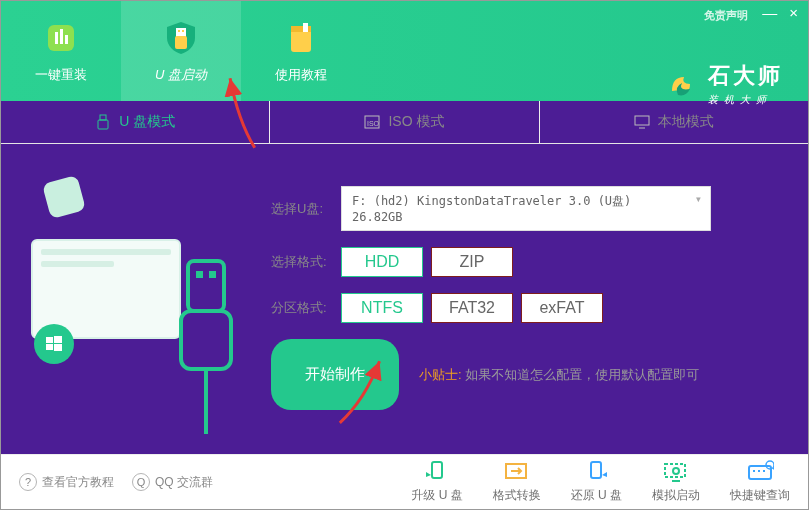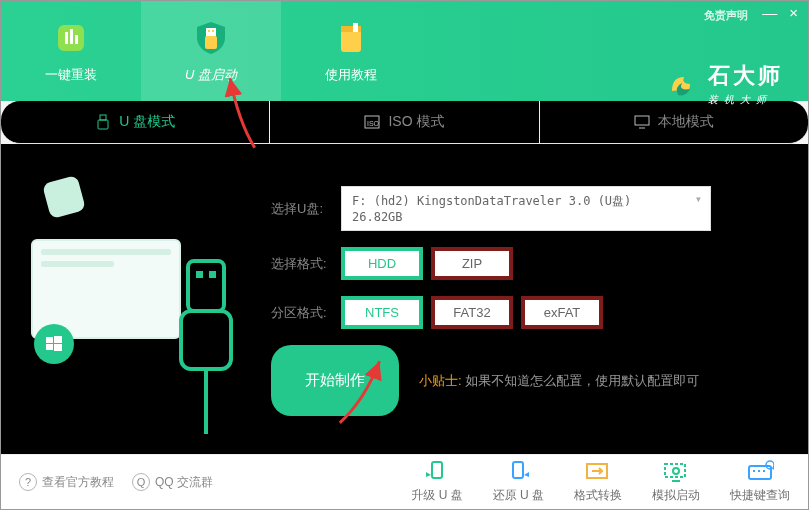--- a/index.html
+++ b/index.html
@@ -1,55 +1,55 @@
 <!DOCTYPE html>
 <html><head>
   <meta charset="utf-8">
   <style>
     * { margin: 0; padding: 0; box-sizing: border-box; }
     body { font-family: "Microsoft YaHei", Arial, sans-serif; font-size: 13px; background: #f5f5f5; width: 809px; height: 510px; overflow: hidden; border: 1px solid #999; position: relative; }
     
     
     .header { height: 100px; background: linear-gradient(90deg, #2bd192, #24c88d); display: flex; align-items: stretch; position: relative; }
-    .nav-item { width: 140px; display: flex; flex-direction: column; align-items: center; justify-content: center; color: #fff; cursor: pointer; gap: 8px; }
+    .nav-item { width: 120px; display: flex; flex-direction: column; align-items: center; justify-content: center; color: #fff; cursor: pointer; gap: 8px; }
     .nav-item.active { background: rgba(255,255,255,0.15); font-style: italic; }
     .nav-icon { width: 40px; height: 40px; display: flex; align-items: center; justify-content: center; }
     .disclaimer-link { position: absolute; right: 60px; top: 7px; color: #d6f6e9; font-size: 11px; cursor: pointer; font-weight: bold; }
     .window-controls { position: absolute; right: 10px; top: 5px; display: flex; gap: 12px; color: #fff; }
     .window-controls span { cursor: pointer; font-size: 15px; line-height: 14px; }
     .brand { position: absolute; right: 25px; top: 32px; text-align: left; display: flex; align-items: center; gap: 10px; margin-top: 28px; }
     .brand-logo { width: 34px; height: 34px; }
     .brand-text { color: #fff; }
     .brand-title { font-size: 22px; font-weight: bold; letter-spacing: 3px; }
     .brand-sub { font-size: 10px; letter-spacing: 6px; margin-top: 2px; font-style: italic; }
     
     
-    .mode-tabs { display: flex; background: #000000; border-bottom: 1px solid #e5e5e5; border-radius: 19px; }
+    .mode-tabs { display: flex; background: #4c1d95; border-bottom: 1px solid #e5e5e5; }
     .mode-tab { flex: 1; text-align: center; padding: 12px 0; font-size: 14px; color: #888; display: flex; align-items: center; justify-content: center; gap: 8px; cursor: pointer; border-right: 1px solid #eee; }
     .mode-tab:last-child{border-right:none;}
     .mode-tab.active { color: #24c88d; }
     .mode-tab-icon { width: 16px; height: 16px; display: inline-flex; }
     
     
-    .main { background: #000000; height: 310px; position: relative; padding: 30px 30px 0 30px; display: flex; }
+    .main { background: #4c1d95; height: 310px; position: relative; padding: 30px 30px 0 30px; display: flex; }
     .illustration { width: 220px; position: relative; }
     .illus-tag { position: absolute; width: 36px; height: 36px; background: #c9efdf; border-radius: 8px; transform: rotate(-15deg); top: 5px; left: 15px; }
     .illus-monitor { position: absolute; left: 0; top: 65px; width: 150px; height: 100px; border: 2px solid #d9f1e8; border-radius: 6px; background: #f3fbf8; }
     .illus-monitor::before{content:"";position:absolute;top:8px;left:8px;right:8px;height:6px;background:#d6efe4;border-radius:2px;}
     .illus-monitor::after{content:"";position:absolute;top:20px;left:8px;width:50%;height:6px;background:#d6efe4;border-radius:2px;}
     .illus-win { position: absolute; width: 40px; height: 40px; background: #24c88d; border-radius: 50%; left: 3px; top: 150px; display: flex; align-items: center; justify-content: center; color: #fff; }
     .illus-usb { position: absolute; left: 140px; top: 85px; }
     
     .form { flex: 1; padding-left: 20px; padding-top: 12px; }
     .form-row { display: flex; align-items: center; margin-bottom: 16px; }
     .form-label { width: 70px; color: #888; font-size: 13px; }
     .select { flex: 1; max-width: 370px; border: 1px solid #ddd; padding: 6px 24px 6px 10px; font-size: 12px; color: #666; position: relative; font-family: monospace; background:#fff; }
     .select::after { content: "▾"; position: absolute; right: 8px; top: 5px; color: #aaa; }
     .option-set { display: flex; gap: 8px; }
-    .option-btn { min-width: 82px; padding: 5px 14px; border: 4px solid #7f1d1d; background: #fff; text-align: center; font-size: 13px; color: #666; cursor: pointer; }
+    .option-btn { min-width: 82px; padding: 5px 14px; border: 1px solid #7f1d1d; background: #fff; text-align: center; font-size: 16px; color: #666; cursor: pointer; }
     .option-btn.selected { border-color: #24c88d; color: #24c88d; }
     .start-row { margin-top: 8px; display: flex; align-items: center; gap: 20px; }
     .start-btn { background: #24c88d; color: #fff; border: none; padding: 26px 34px; border-radius: 20px; font-size: 15px; cursor: pointer; }
     .tip { font-size: 13px; color: #999; }
     .tip-label { color: #f0a020; }
     
     
     .bottom { height: 55px; background: #fff; border-top: 1px solid #eee; display: flex; align-items: center; padding: 0 18px; position: absolute; bottom: 0; left:0; right:0; }
     .bottom-left { display: flex; gap: 18px; }
     .bottom-left-item { display: flex; align-items: center; gap: 5px; color: #888; font-size: 12px; cursor: pointer; }
@@ -219,34 +219,34 @@
           <svg width="28" height="24">
             <rect x="9" y="2" width="10" height="16" rx="2" fill="none" stroke="#24c88d" stroke-width="2"></rect>
             <path d="M3 17 L3 12 L8 15 Z" fill="#24c88d"></path>
           </svg>
         </span>
       <span>升级 U 盘</span>
     </div>
     <div class="bottom-action">
       <span class="ico">
           <svg width="28" height="24">
+            <rect x="3" y="4" width="20" height="14" fill="none" stroke="#f4b341" stroke-width="2"></rect>
+            <path d="M8 11 L18 11 M15 8 L18 11 L15 14" fill="none" stroke="#f4b341" stroke-width="2"></path>
+          </svg>
+        </span>
+      <span>格式转换</span>
+    </div>
+    <div class="bottom-action">
+      <span class="ico">
+          <svg width="28" height="24">
             <rect x="9" y="2" width="10" height="16" rx="2" fill="none" stroke="#3aa3ff" stroke-width="2"></rect>
             <path d="M25 17 L25 12 L20 15 Z" fill="#3aa3ff"></path>
           </svg>
         </span>
       <span>还原 U 盘</span>
-    </div>
-    <div class="bottom-action">
-      <span class="ico">
-          <svg width="28" height="24">
-            <rect x="3" y="4" width="20" height="14" fill="none" stroke="#f4b341" stroke-width="2"></rect>
-            <path d="M8 11 L18 11 M15 8 L18 11 L15 14" fill="none" stroke="#f4b341" stroke-width="2"></path>
-          </svg>
-        </span>
-      <span>格式转换</span>
     </div>
     <div class="bottom-action">
       <span class="ico">
           <svg width="28" height="24">
             <rect x="3" y="4" width="20" height="13" fill="none" stroke="#24c88d" stroke-width="2" stroke-dasharray="3 2"></rect>
             <circle cx="14" cy="11" r="3" fill="none" stroke="#24c88d" stroke-width="2"></circle>
             <line x1="10" y1="21" x2="18" y2="21" stroke="#24c88d" stroke-width="2"></line>
           </svg>
         </span>
       <span>模拟启动</span>

